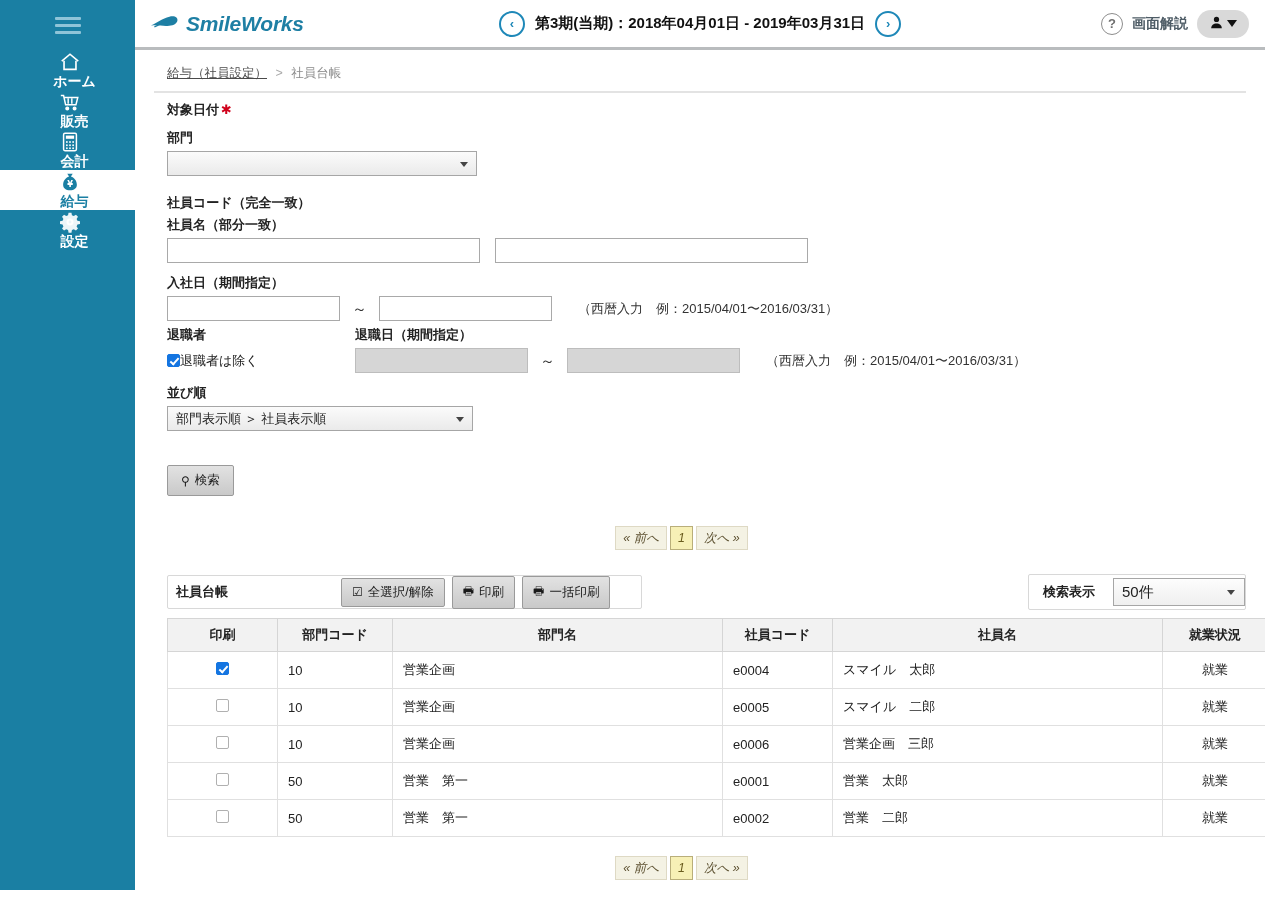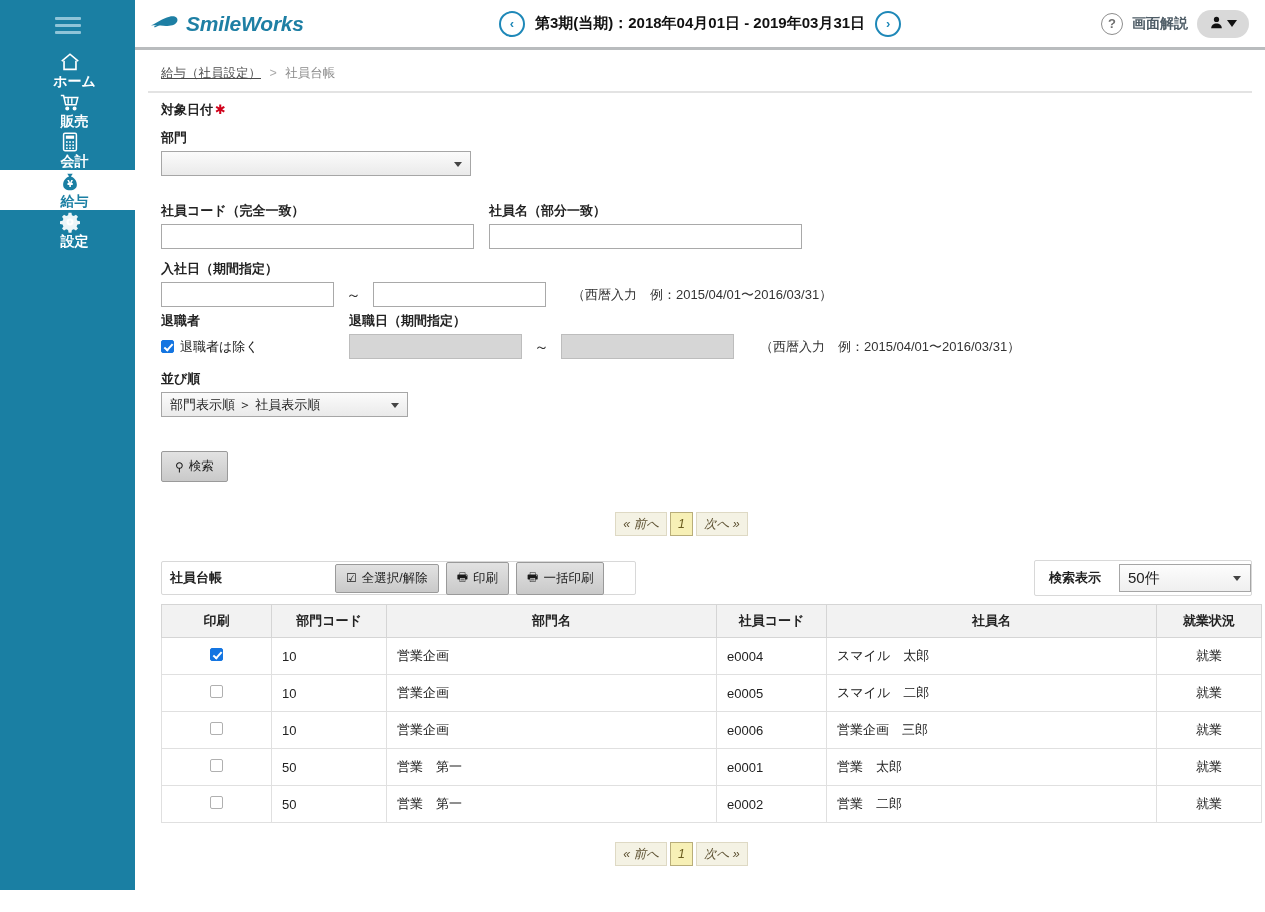--- a/index.html
+++ b/index.html
@@ -100,21 +100,21 @@
   }
   .user-btn .caret {
     width: 0; height: 0; border-left: 5px solid transparent;
     border-right: 5px solid transparent; border-top: 7px solid #111;
   }
 
   
   .content {
     position: absolute; left: 135px; top: 53px;
     width: 1130px; height: 859px;
-    background: #fff; padding: 0 13px;
+    background: #fff; padding: 0 19px;
   }
   .breadcrumb {
     padding: 12px 0 9px 13px; font-size: 12.5px; color: #8a8a8a;
   }
   .breadcrumb a {
     color: #4a4a4a; text-decoration: underline; cursor: pointer;
   }
   .breadcrumb .sep { margin: 0 5px; color: #aaa; }
   .hr { border-bottom: 2px solid #e3e3e3; margin: 0 0 8px 0; }
 
@@ -146,21 +146,21 @@
     background: linear-gradient(#fbfbfb, #eaeaea);
     font-size: 13px; color: #222; cursor: pointer;
     display: flex; align-items: center; padding: 0 8px;
   }
   .sel .caret {
     position: absolute; right: 8px; top: 50%; margin-top: -2px;
     width: 0; height: 0; border-left: 4px solid transparent;
     border-right: 4px solid transparent; border-top: 5px solid #444;
   }
 
-  .chk-wrap { display: flex; align-items: center; gap: 6px; }
+  .chk-wrap { display: flex; align-items: center; }
   .chk {
     width: 13px; height: 13px; border: 1px solid #b0b0b0;
     background: #fff; border-radius: 2px; cursor: pointer;
     display: inline-block; position: relative;
   }
   .chk.checked { background: #1475e1; border-color: #1475e1; }
   .chk.checked::after {
     content: ""; position: absolute; left: 4px; top: 1px;
     width: 3px; height: 7px; border: solid #fff;
     border-width: 0 2px 2px 0; transform: rotate(42deg);
@@ -361,21 +361,21 @@
       <div class="lbl">
         <span>対象日付</span><span class="req">✱</span>
       </div>
 
       <div class="lbl" style="margin-top:10px;">部門</div>
       <div class="sel" style="width:310px;">
         <span></span>
         <span class="caret"></span>
       </div>
 
-      <div class="row" style="margin-top:26px;">
+      <div class="row" style="margin-top:18px;flex-direction:column;">
         <div class="lbl" style="width:328px;">社員コード（完全一致）</div>
         <div class="lbl">社員名（部分一致）</div>
       </div>
       <div class="row">
         <input class="txt" style="width: 313px;" value="">
         <input class="txt" style="width: 313px; margin-left: 15px;" value="">
       </div>
 
       <div class="lbl" style="margin-top:11px;">入社日（期間指定）</div>
       <div class="row">
@@ -394,21 +394,21 @@
           <span class="chk checked"></span>
           <span class="chk-label">退職者は除く</span>
         </div>
         <input class="txt" style="width: 173px;" disabled="" value="">
         <span class="tilde">～</span>
         <input class="txt" style="width: 173px;" disabled="" value="">
         <span class="hint" style="margin-left:26px;">（西暦入力　例：2015/04/01〜2016/03/31）</span>
       </div>
 
       <div class="lbl" style="margin-top:11px;">並び順</div>
-      <div class="sel" style="width:247px;">
+      <div class="sel" style="width:306px;">
         <span>部門表示順 ＞ 社員表示順</span>
         <span class="caret"></span>
       </div>
 
       <div style="margin-top:34px;">
         <button class="btn" style="padding:6px 13px;">
           <span class="gi">⚲</span>
           <span>検索</span>
         </button>
       </div>

